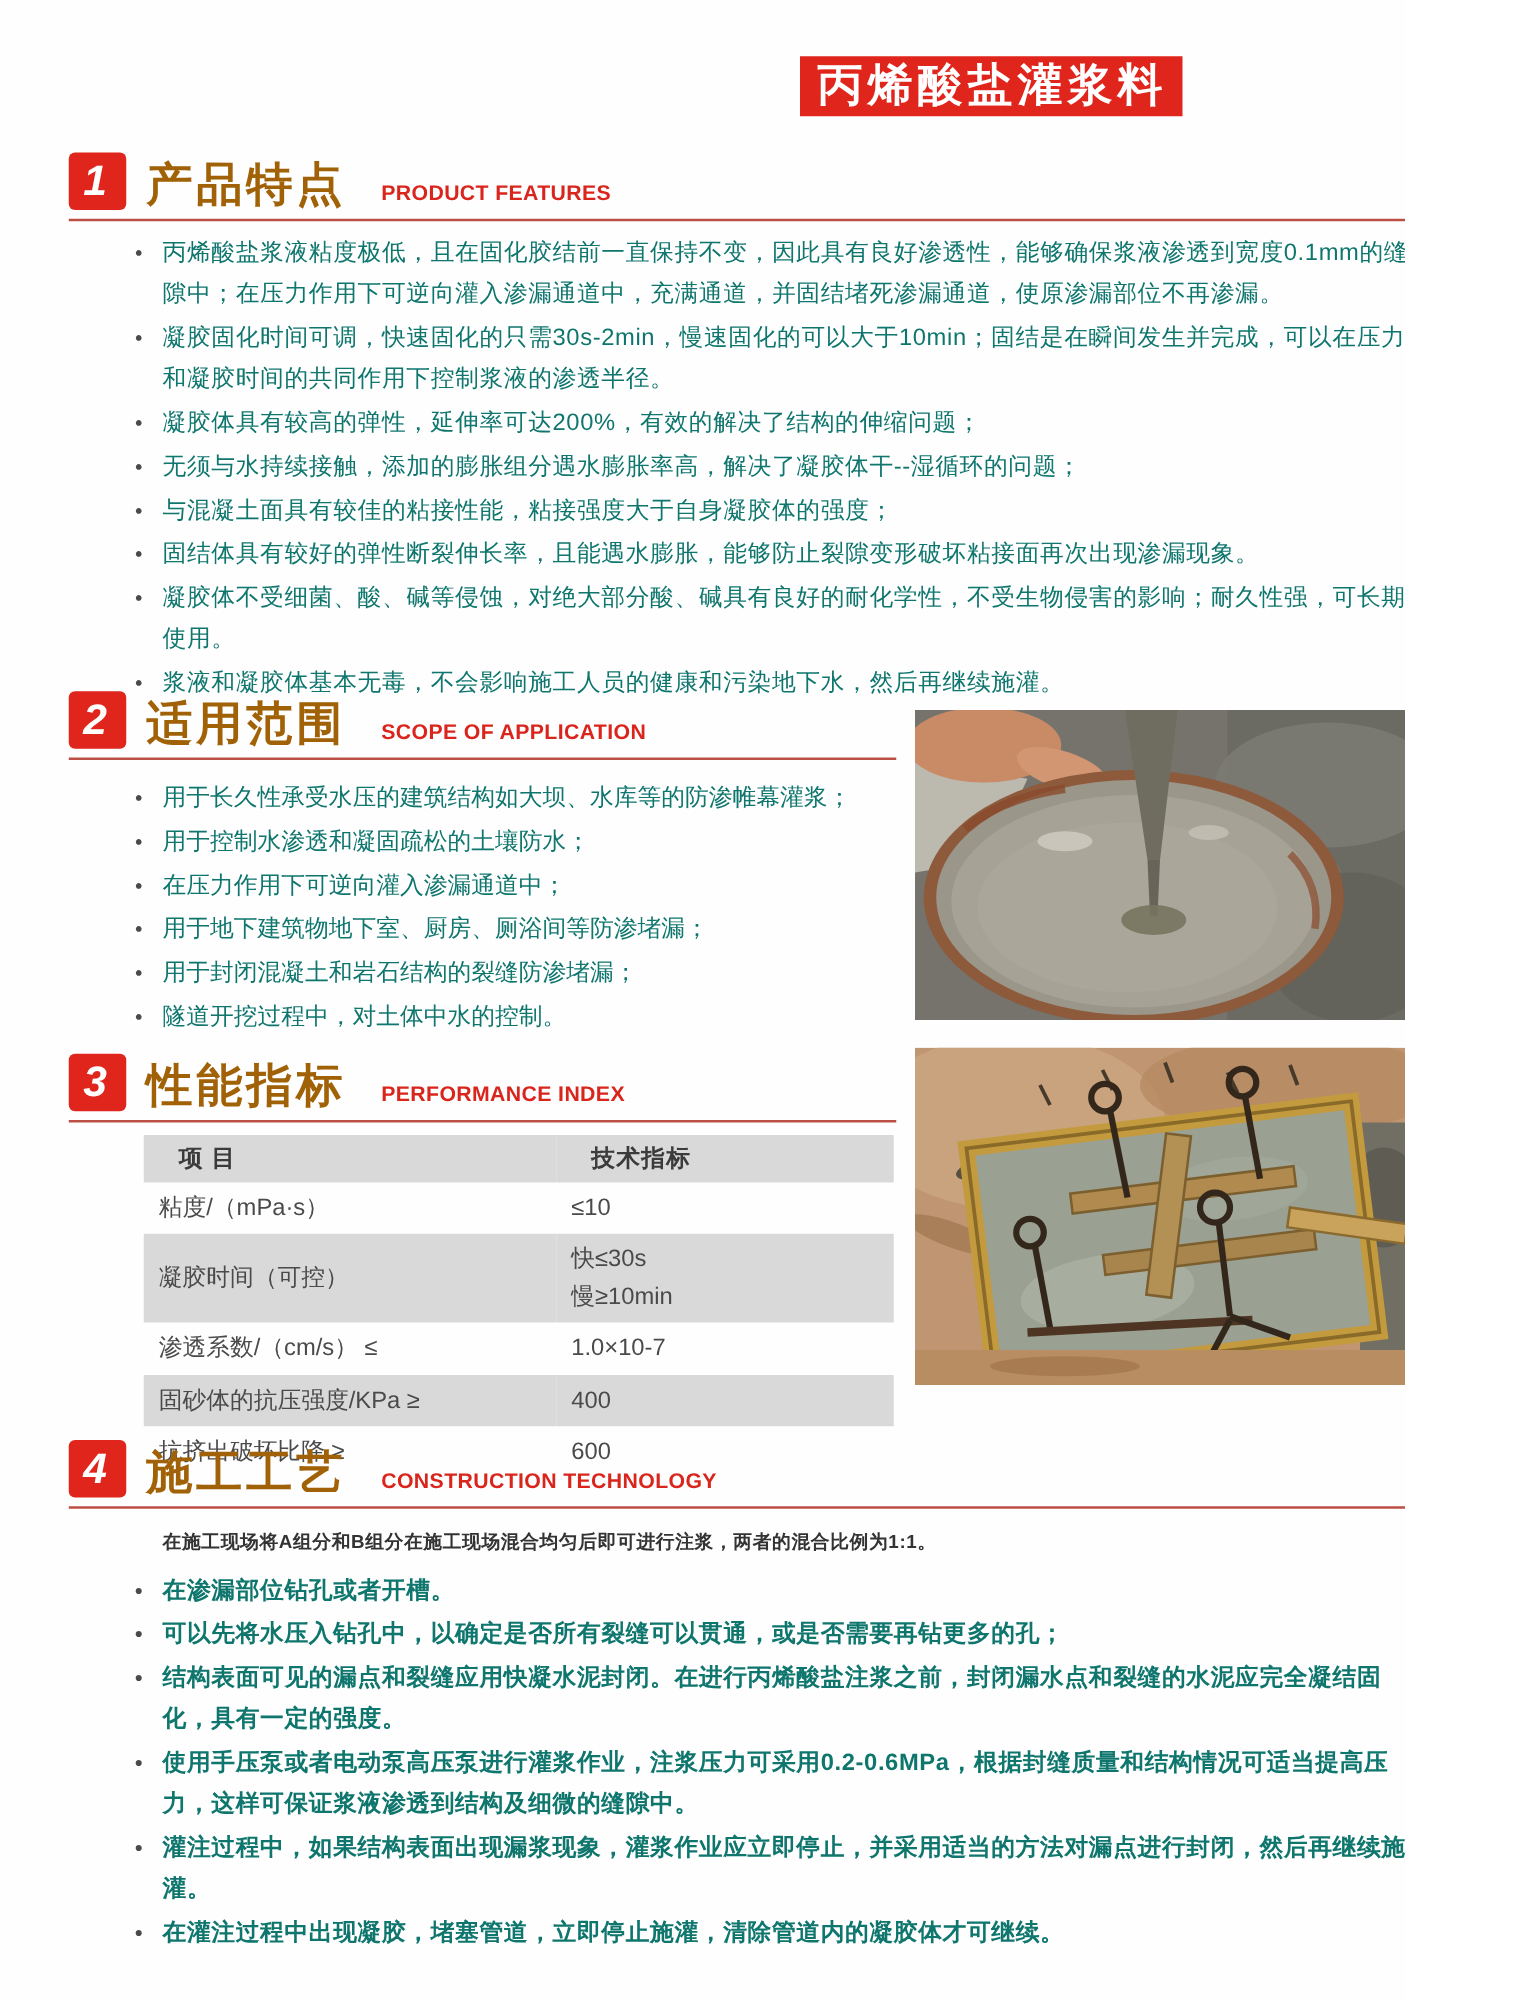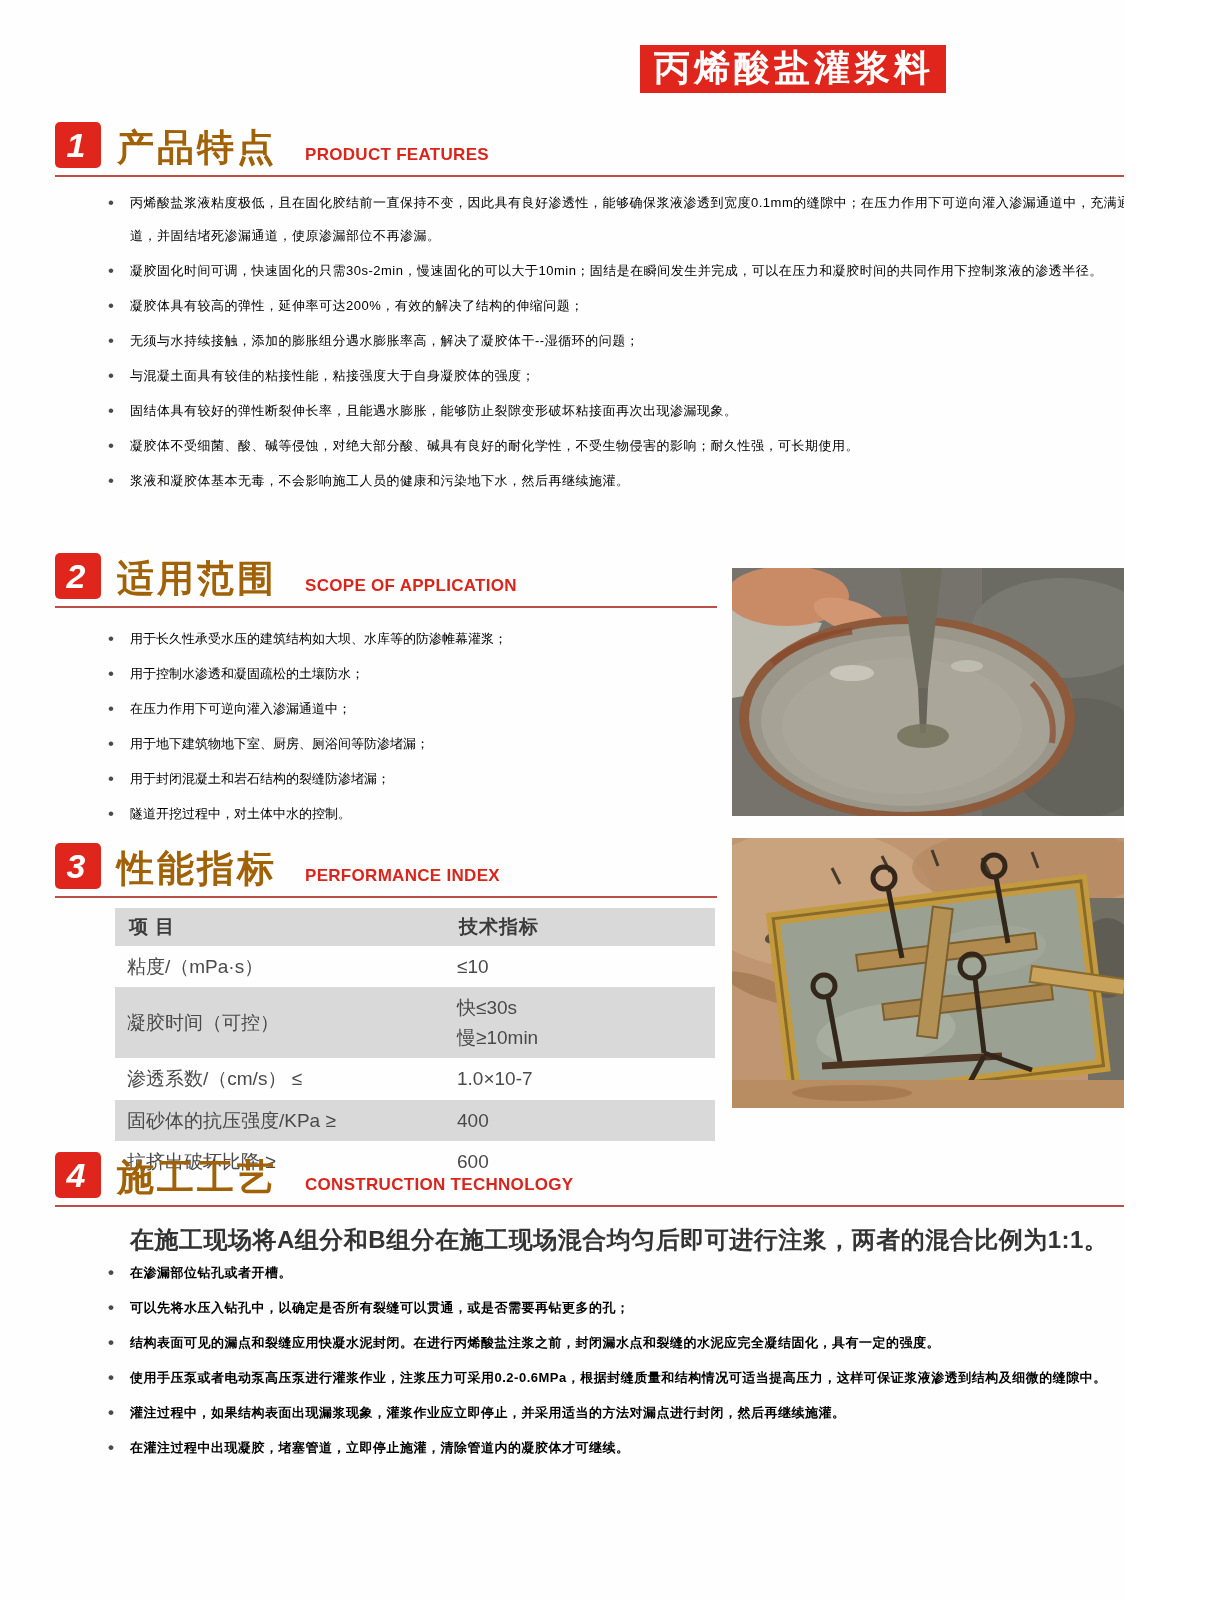--- a/index.html
+++ b/index.html
@@ -27,46 +27,46 @@
     display:flex; align-items:center; justify-content:center;
     flex:0 0 auto; margin-right:16px; padding-right:4px;
   }
   .sec-cn { color:#a16207; font-size:37px; font-weight:700; letter-spacing:3px; line-height:1.05; }
   .sec-en { color:#d9251c; font-size:17px; font-weight:700; margin:0 0 3px 28px; letter-spacing:0.3px; }
 
   
   ul.bullets { position:absolute; list-style:none; }
   ul.bullets li {
     position:relative; padding-left:30px;
-    font-size:13px; line-height:33px; color:#000000;
+    font-size:19px; line-height:33px; color:#0f766e;
     margin-bottom:2px;
   }
   ul.bullets li::before {
     content:"•"; position:absolute; left:8px; top:0;
     color:#4a4a4a; font-size:17px;
   }
   ul.bullets.wide li { letter-spacing:0.5px; }
 
   
   table.perf {
     position:absolute; left:115px; top:908px; width:600px;
     border-collapse:collapse; font-size:19px; color:#4a4a4a;
   }
   table.perf th {
     background:#d9d9d9; text-align:left; font-weight:700; color:#3b3b3b;
-    padding:6px 14px; letter-spacing:1px;
+    padding:6px 28px; letter-spacing:1px;
   }
   table.perf td { padding:6px 12px; white-space:pre-line; line-height:1.55; }
   table.perf tr.gray td { background:#d9d9d9; }
   table.perf th:first-child, table.perf td:first-child { width:55%; }
 
   
   .construction-intro {
     position:absolute; left:130px; top:1224px; width:1010px;
-    font-size:24px; font-weight:700; color:#333; letter-spacing:0.5px;
+    font-size:15px; font-weight:700; color:#333; letter-spacing:0.5px;
   }
 
   
   .photo { position:absolute; overflow:hidden; }
   .photo svg { display:block; width:100%; height:100%; }
 </style>
 </head>
 <body>
 
 <div class="page">

